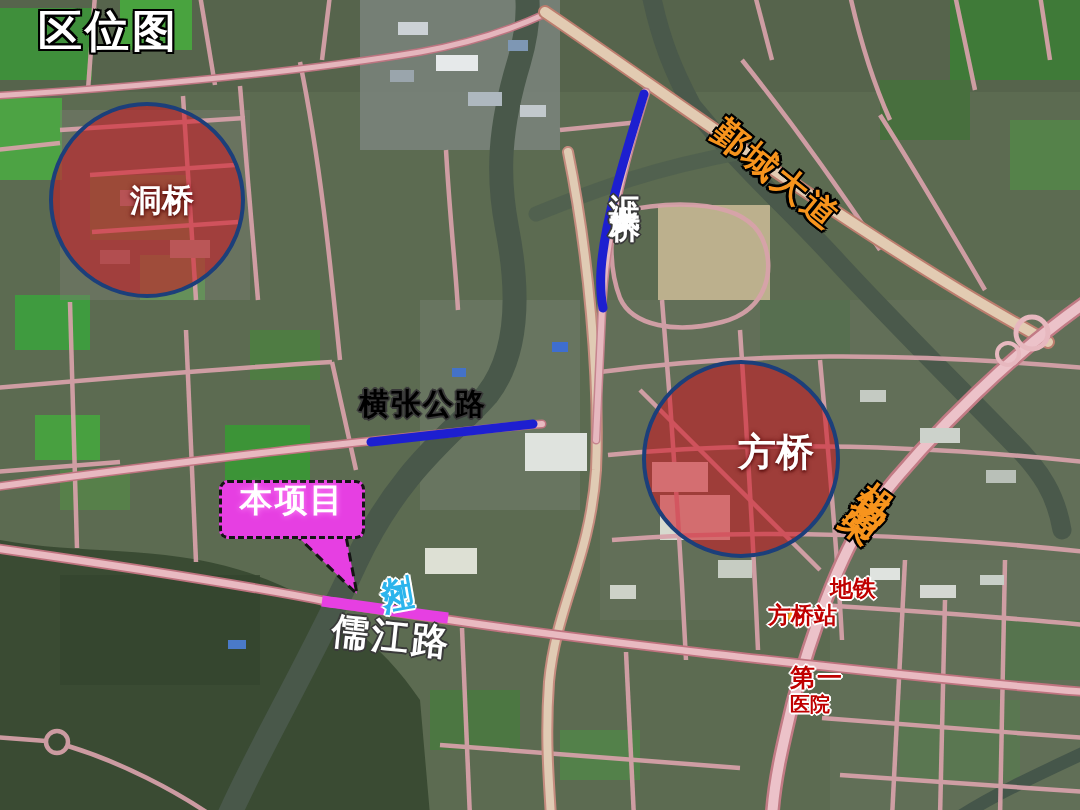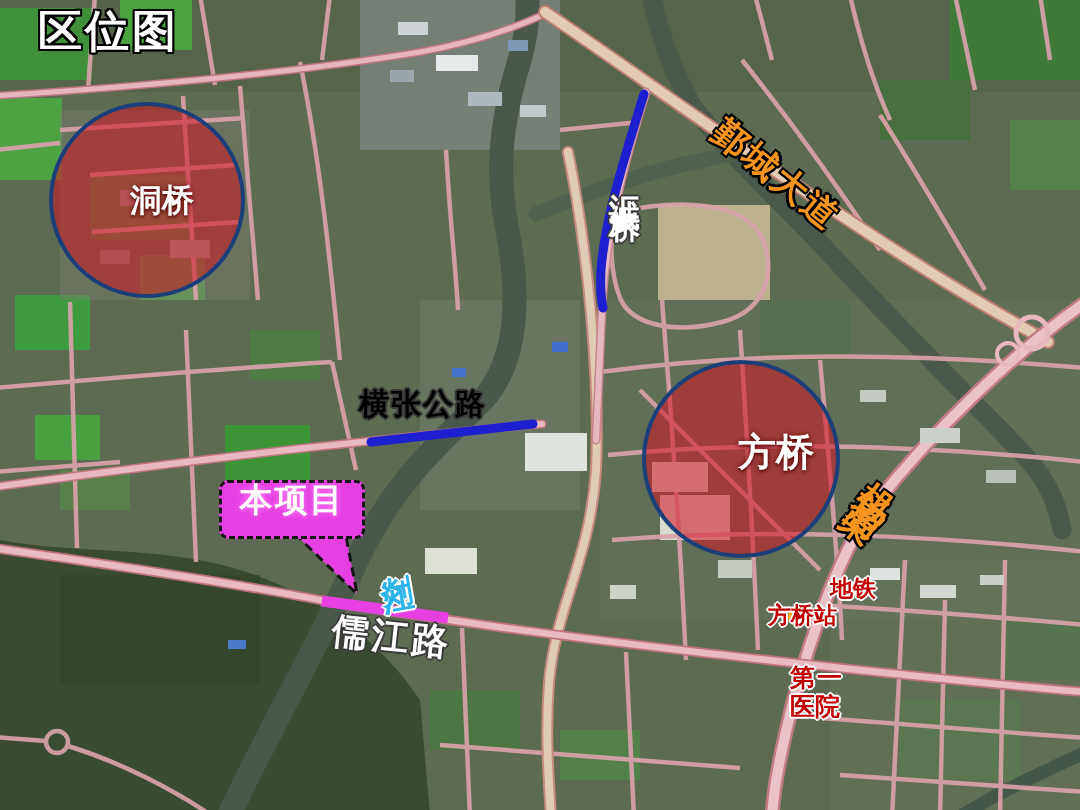--- a/index.html
+++ b/index.html
@@ -27,21 +27,21 @@
     border-radius:9px;display:flex;align-items:flex-start;justify-content:center;}
   .callout span{font-size:33px;font-weight:bold;color:#fff;letter-spacing:2px;text-shadow:0 0 6px #ff8bf7;}
   .lbl-shanjiang{left:391px;top:557px;font-size:32px;font-weight:bold;color:#2bb4ec;
     writing-mode:vertical-rl;letter-spacing:5px;transform:translate(-50%,-50%) rotate(-10deg);}
   .lbl-rujiang{left:334px;top:612px;font-size:37px;font-weight:bold;color:#fff;letter-spacing:3px;
     transform:rotate(6deg);transform-origin:left top;}
   .poi{font-weight:bold;color:#c00000;}
   .metro-1{left:806px;top:577px;font-size:23px;margin-left:24px;}
   .metro-2{left:768px;top:604px;font-size:23px;}
   .hosp-1{left:790px;top:667px;font-size:25px;letter-spacing:2px;font-family:Liberation Mono, monospace;}
-  .hosp-2{left:790px;top:694px;font-size:25px;}
+  .hosp-2{left:790px;top:694px;font-size:20px;}
 </style>
 </head>
 <body>
 
 <div class="stage">
 
   <svg class="basemap" width="1080" height="810" viewBox="0 0 1080 810">
     <rect width="1080" height="810" fill="#5c6b51"></rect>
 
     <g stroke="none">

